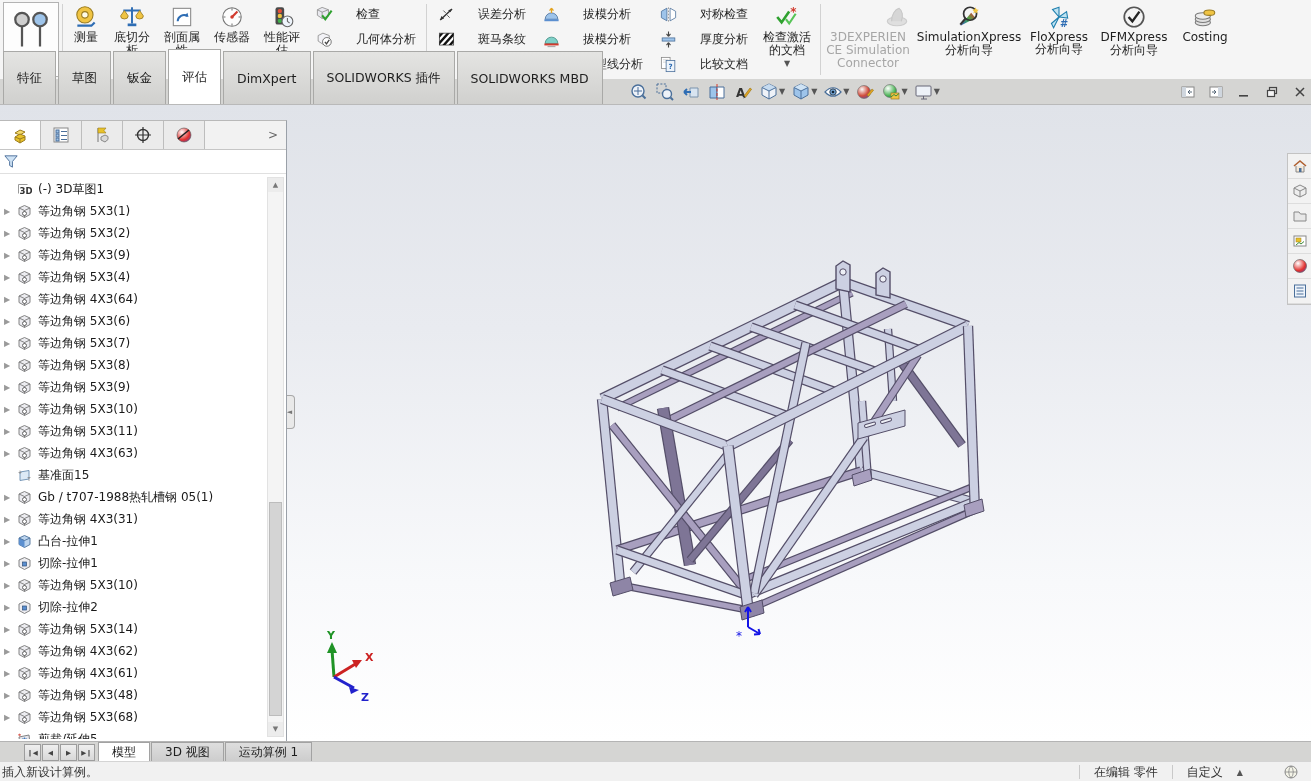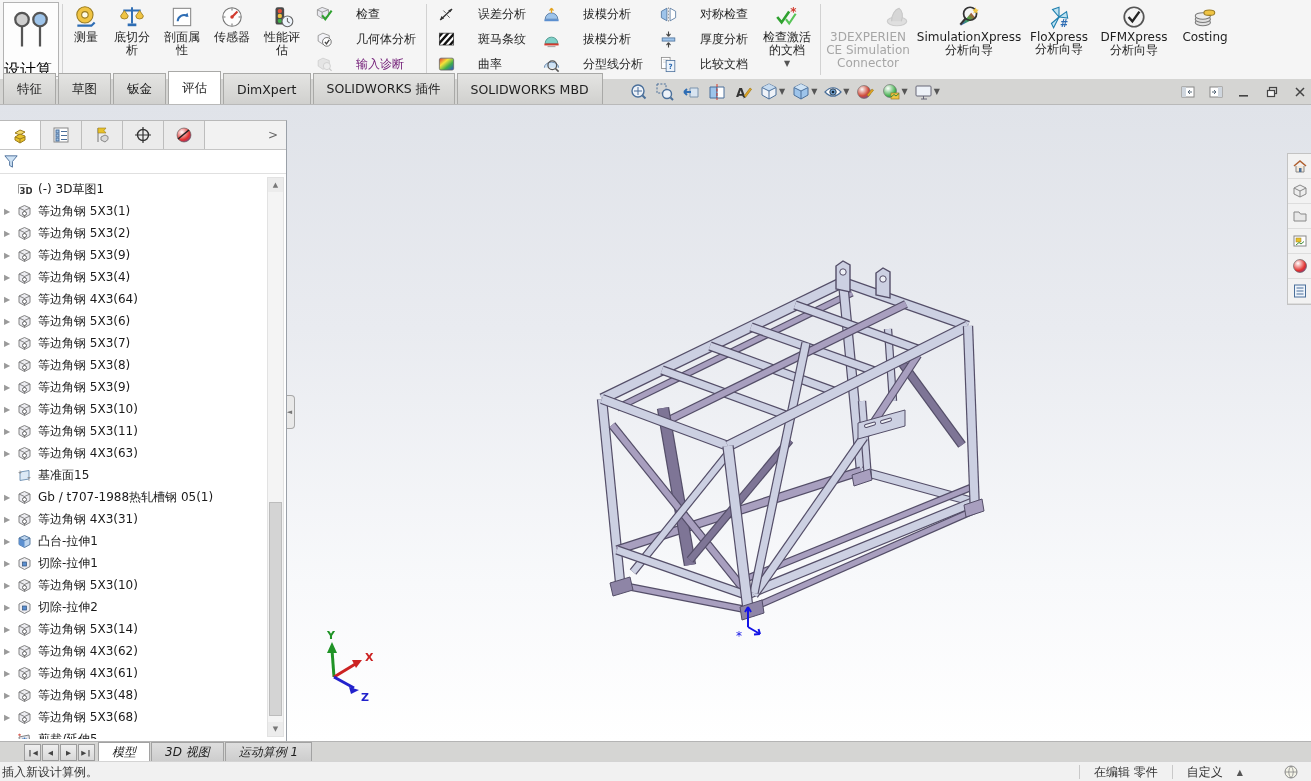--- a/index.html
+++ b/index.html
@@ -24,21 +24,21 @@
   .rsm{display:flex;align-items:center;gap:22px;height:25px;font-size:12px;color:#1e1e1e;
        padding:0 6px;cursor:default;}
   .rsm .ric{width:19px;height:19px;flex:none;}
   .rsm.disabled{color:#701a75;}
   .rsm.disabled svg{filter:grayscale(1);opacity:.6;}
   .caret{font-size:8px;color:#555;}
   
   #tabrow{position:absolute;top:79px;left:0;right:0;height:25px;background:#d5d5d3;
           display:flex;align-items:flex-end;}
   #cmdtabs{display:flex;align-items:flex-end;margin-left:3px;}
-  .ctab{height:22px;padding:4px 13px;display:flex;align-items:center;font-size:12.5px;color:#1e1e1e;
+  .ctab{height:22px;padding:15px 13px;display:flex;align-items:center;font-size:12.5px;color:#1e1e1e;
         background:linear-gradient(#e4e4e2,#d0d0ce);border:1px solid #a9a9a7;border-bottom:none;
         margin-right:2px;cursor:default;}
   .ctab.active{background:#fff;height:24px;font-weight:normal;}
   #headsup{position:absolute;left:628px;top:0;height:25px;display:flex;align-items:center;gap:4px;}
   .hbtn{display:flex;align-items:center;height:22px;padding:0 1px;cursor:default;}
   .hbtn svg{width:20px;height:20px;}
   #winbtns{position:absolute;right:4px;top:0;height:25px;display:flex;align-items:center;gap:13px;}
   .wbtn{width:15px;height:15px;display:flex;align-items:center;justify-content:center;cursor:default;}
   .wbtn svg{width:14px;height:14px;}
   
@@ -1111,21 +1111,21 @@
   </div>
 </div>
 
 <div id="bottombar">
   <div id="bnav">
     <span class="bnav-btn">❙◀</span>
     <span class="bnav-btn">◀</span>
     <span class="bnav-btn">▶</span>
     <span class="bnav-btn">▶❙</span>
   </div>
-  <div style="display:flex;align-items:flex-start;font-style:italic;">
+  <div style="display:flex;align-items:flex-start;">
 
       <div class="btab active">
         <span>模型</span>
       </div>
 
       <div class="btab">
         <span>3D 视图</span>
       </div>
 
       <div class="btab">

